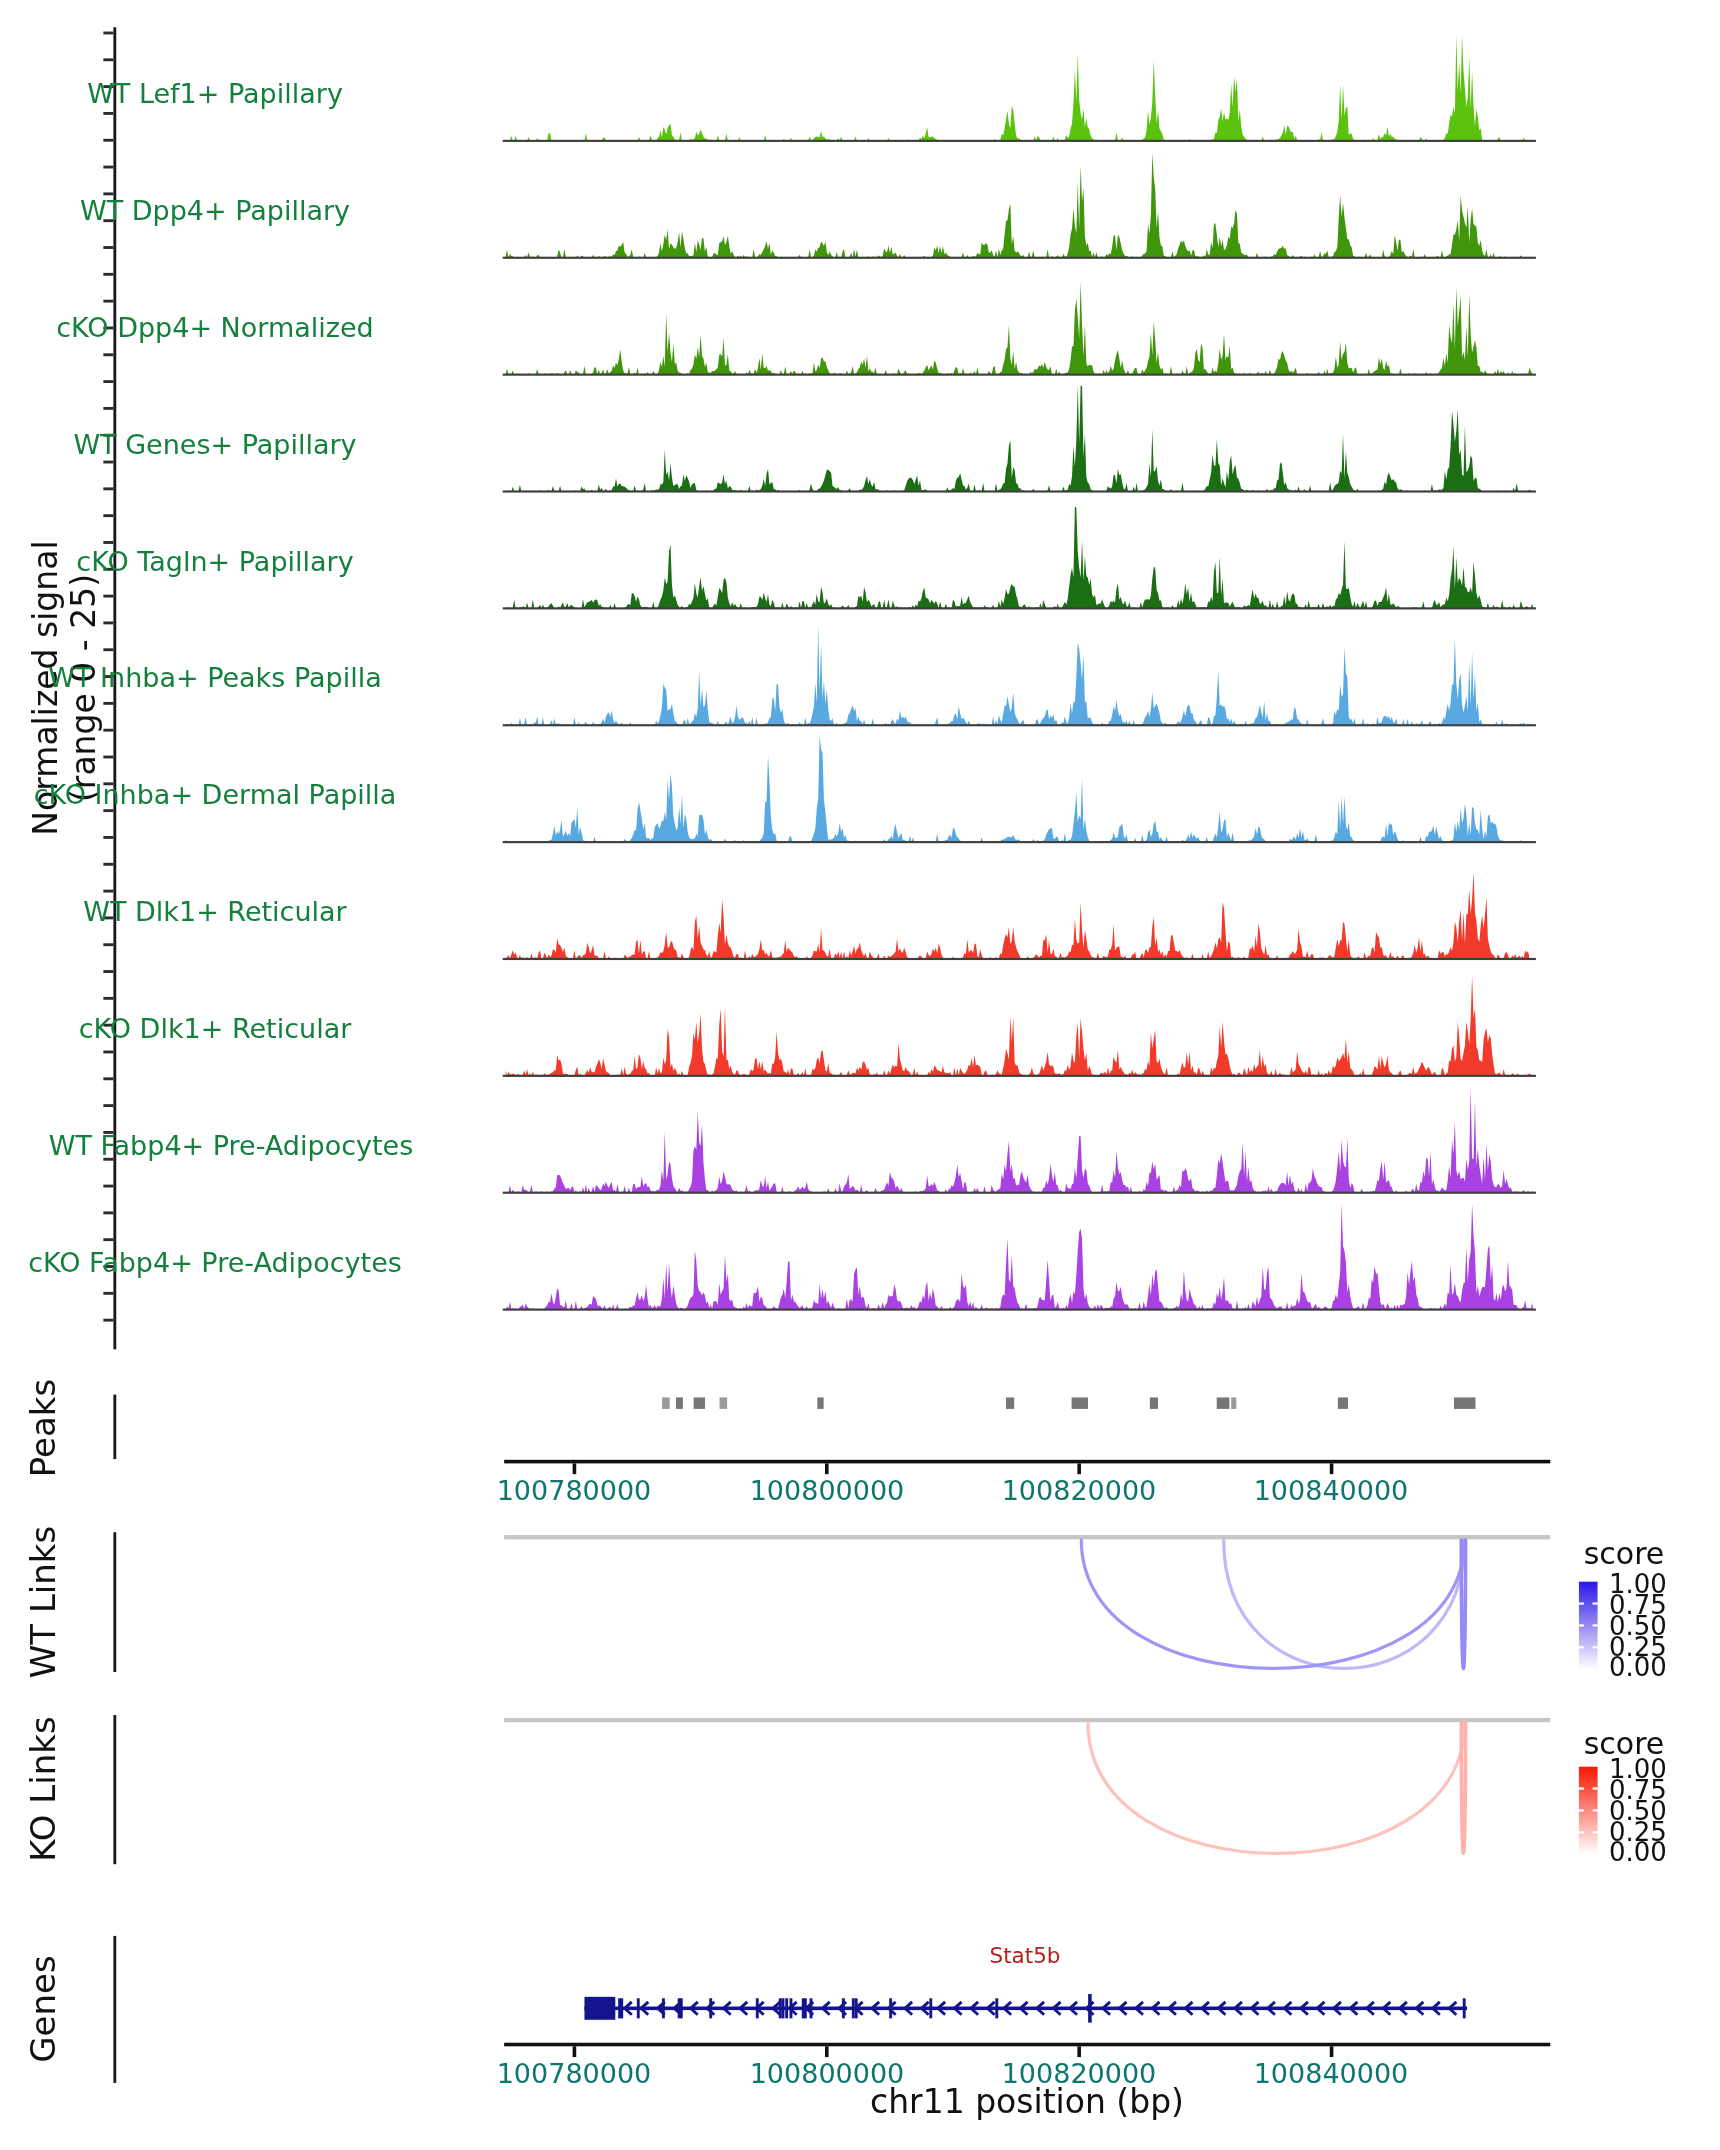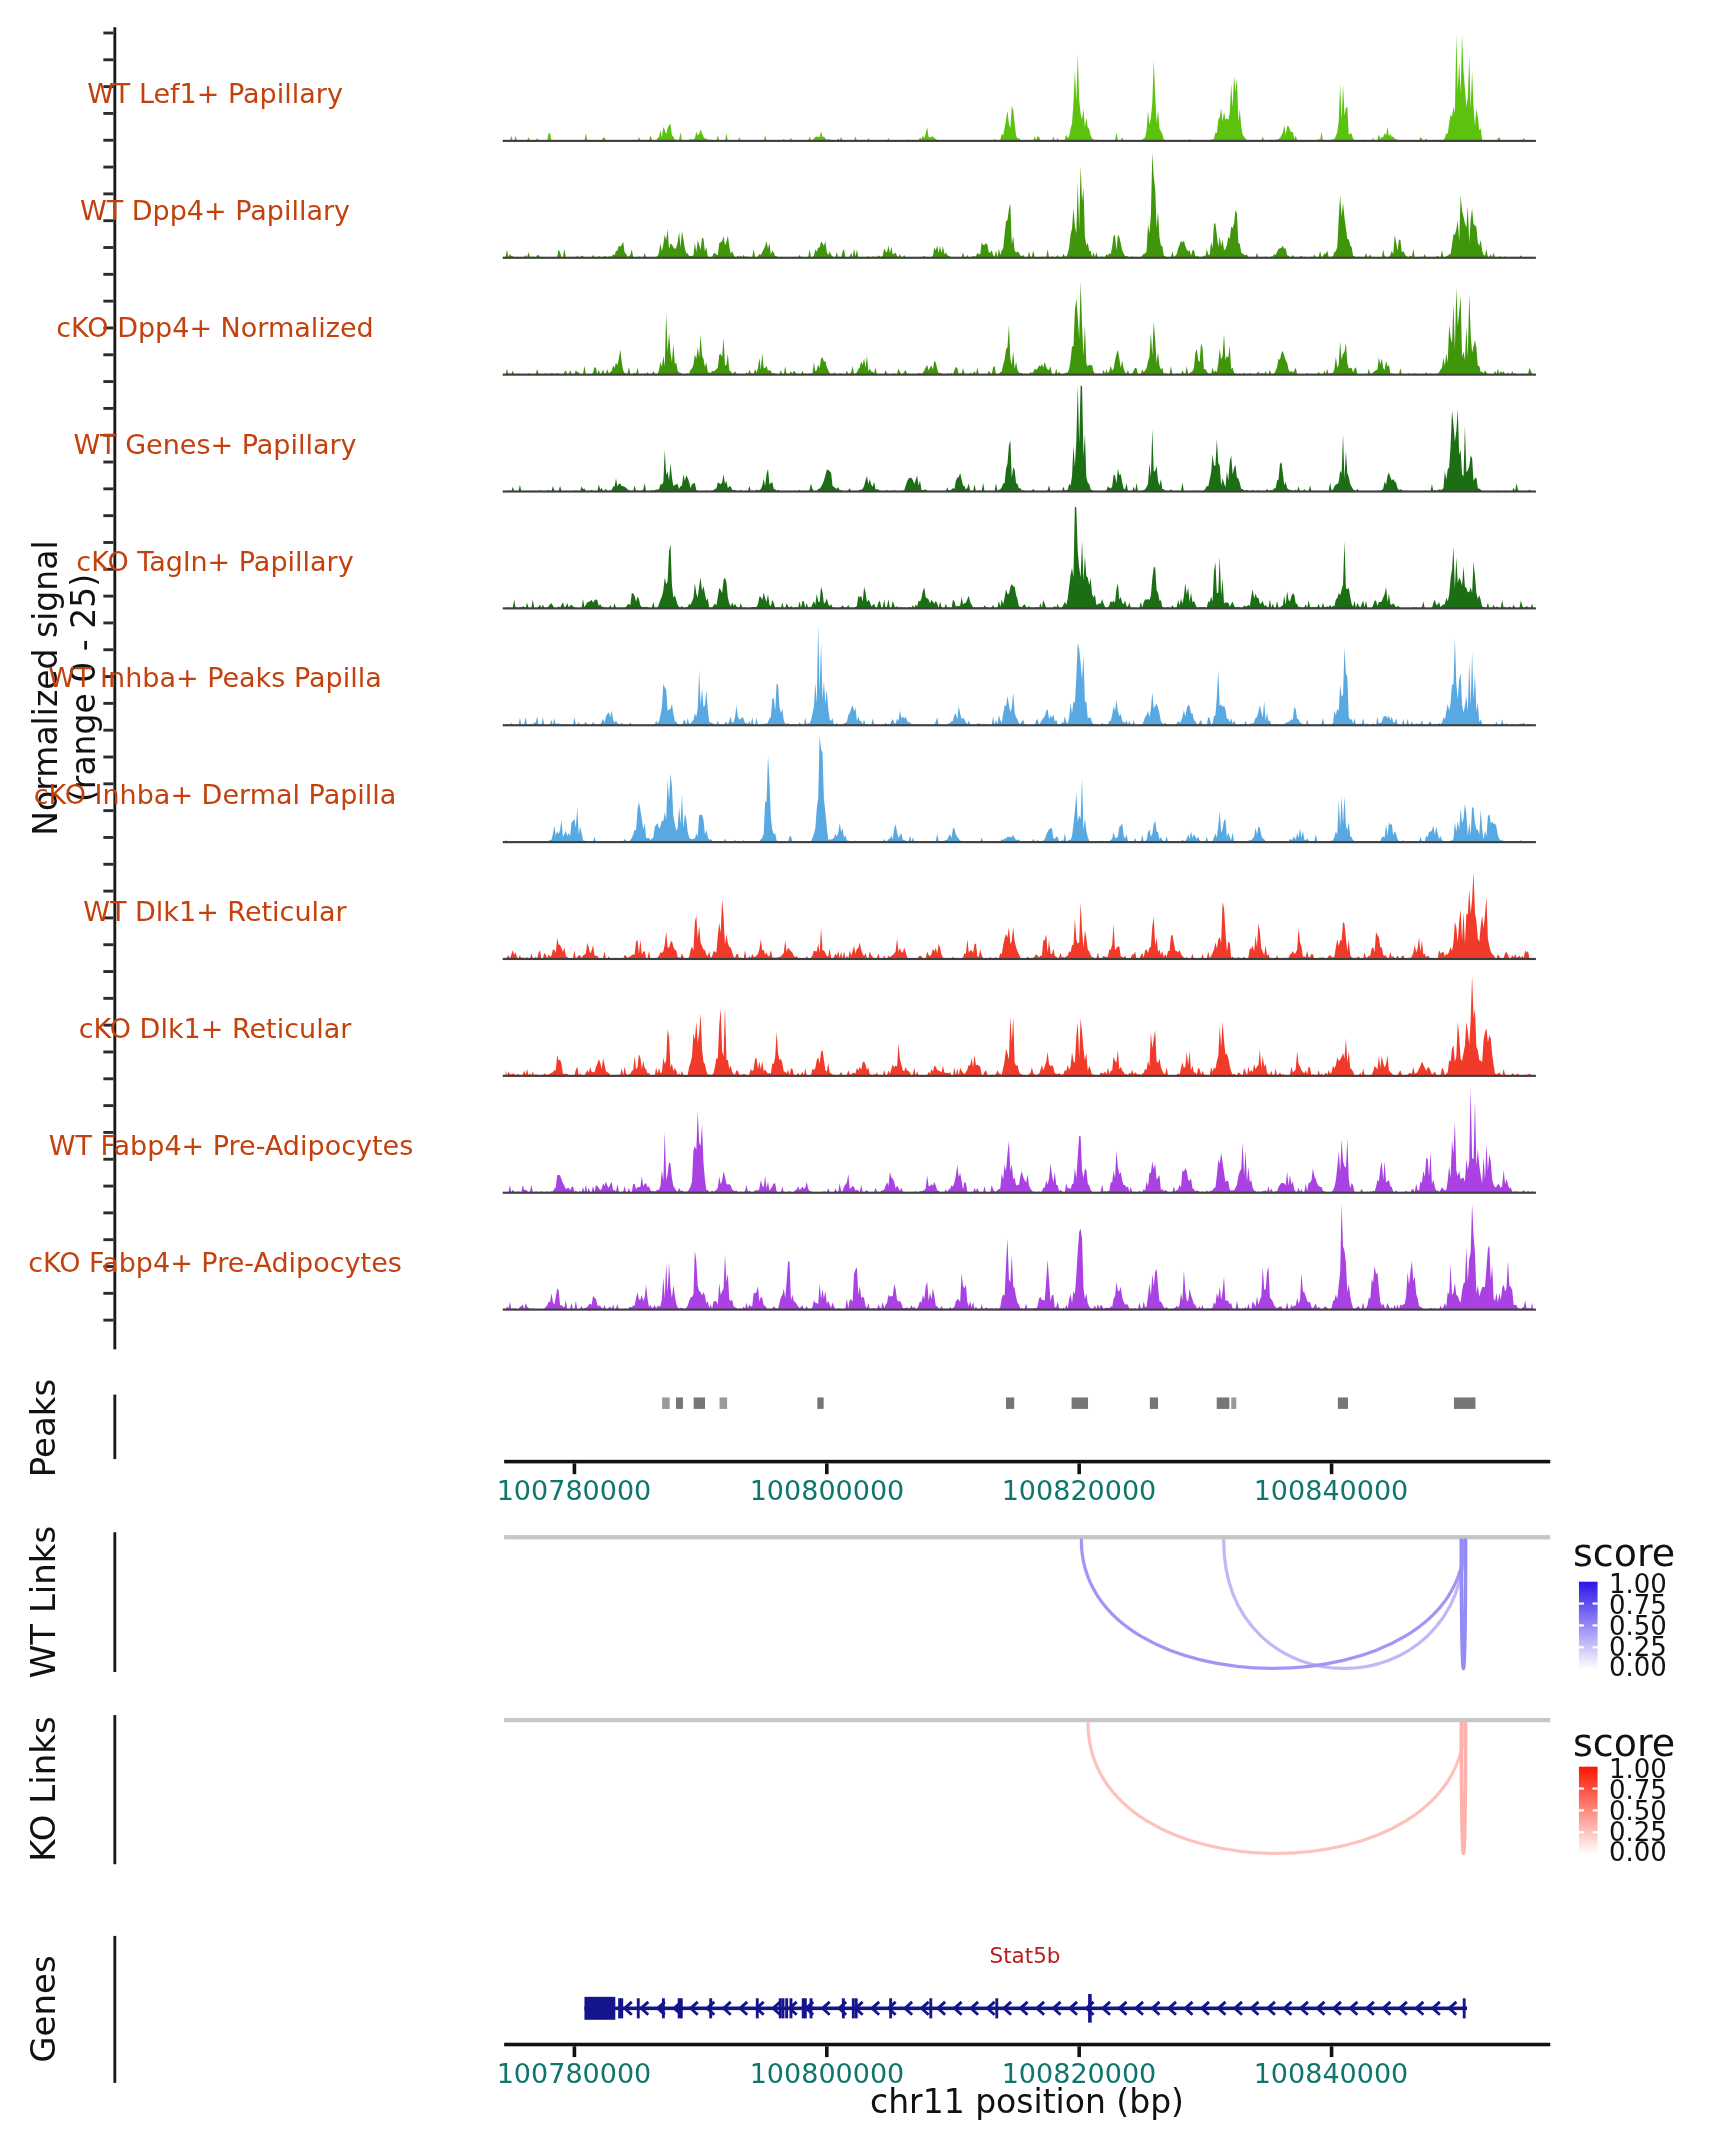--- a/index.html
+++ b/index.html
@@ -1,25 +1,25 @@
 <!DOCTYPE html>
 <html style="font-size:11.5px"><head>
 <meta charset="utf-8">
 <style>
   html,body{margin:0;padding:0;background:#ffffff;}
   #fig{position:relative;width:1721px;height:2151px;background:#ffffff;
        font-family:"DejaVu Sans","Liberation Sans",sans-serif;overflow:hidden;}
   #gfx{position:absolute;left:0;top:0;}
   .lbl{position:absolute;transform:translate(-50%,-50%);white-space:nowrap;color:#1a1a1a;}
   .rot{transform:translate(-50%,-50%) rotate(-90deg);}
-  .track-label{font-size:27px;color:#c2410c;}
+  .track-label{font-size:27px;color:#15803d;}
   .tick-label{font-size:27px;color:#0f766e;}
   .section-label{font-size:34px;color:#111111;}
   .ylab{font-size:33px;color:#111111;text-align:center;line-height:1.15;}
-  .legend-title{font-size:38px;color:#111111;}
+  .legend-title{font-size:30px;color:#111111;}
   .legend-tick{font-size:26px;color:#111111;transform:translate(0,-50%);}
   .gene-name{font-size:21.5px;color:#b91c1c;}
   .axis-title{font-size:33px;color:#111111;}
 </style>
 </head>
 <body>
 
 <div id="fig">
   <svg id="gfx" width="1721" height="2151" viewBox="0 0 2400 3000">
       <rect x="158" y="38" width="4" height="1844" fill="#1a1a1a"></rect>

